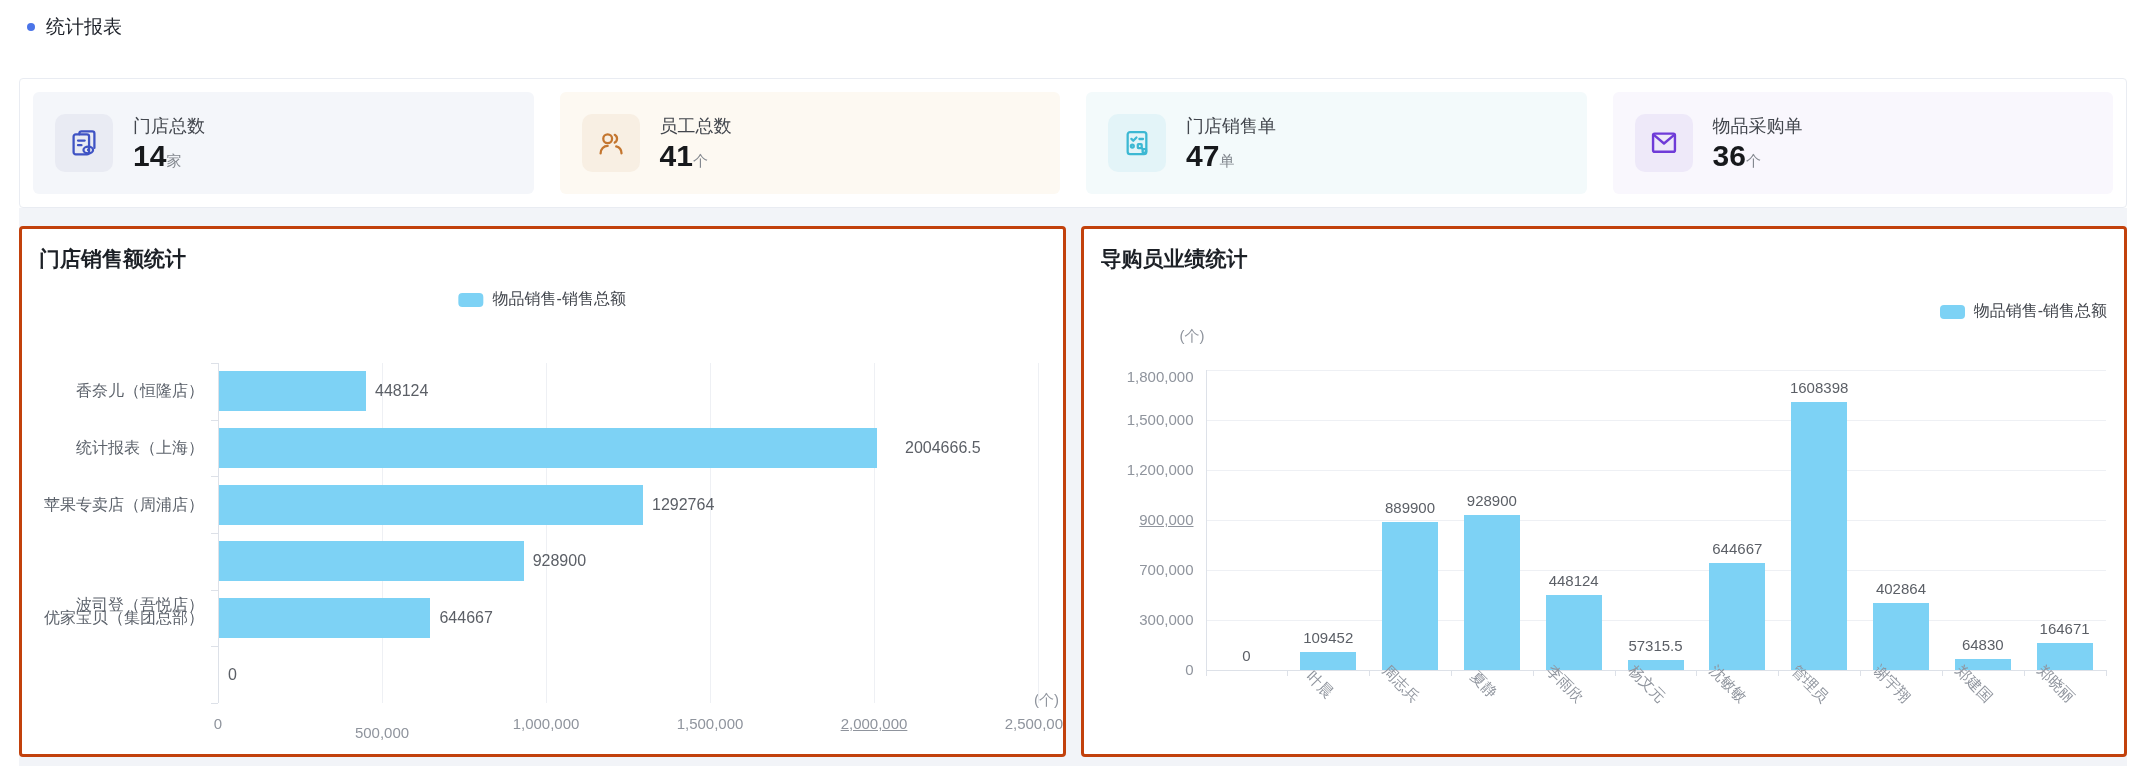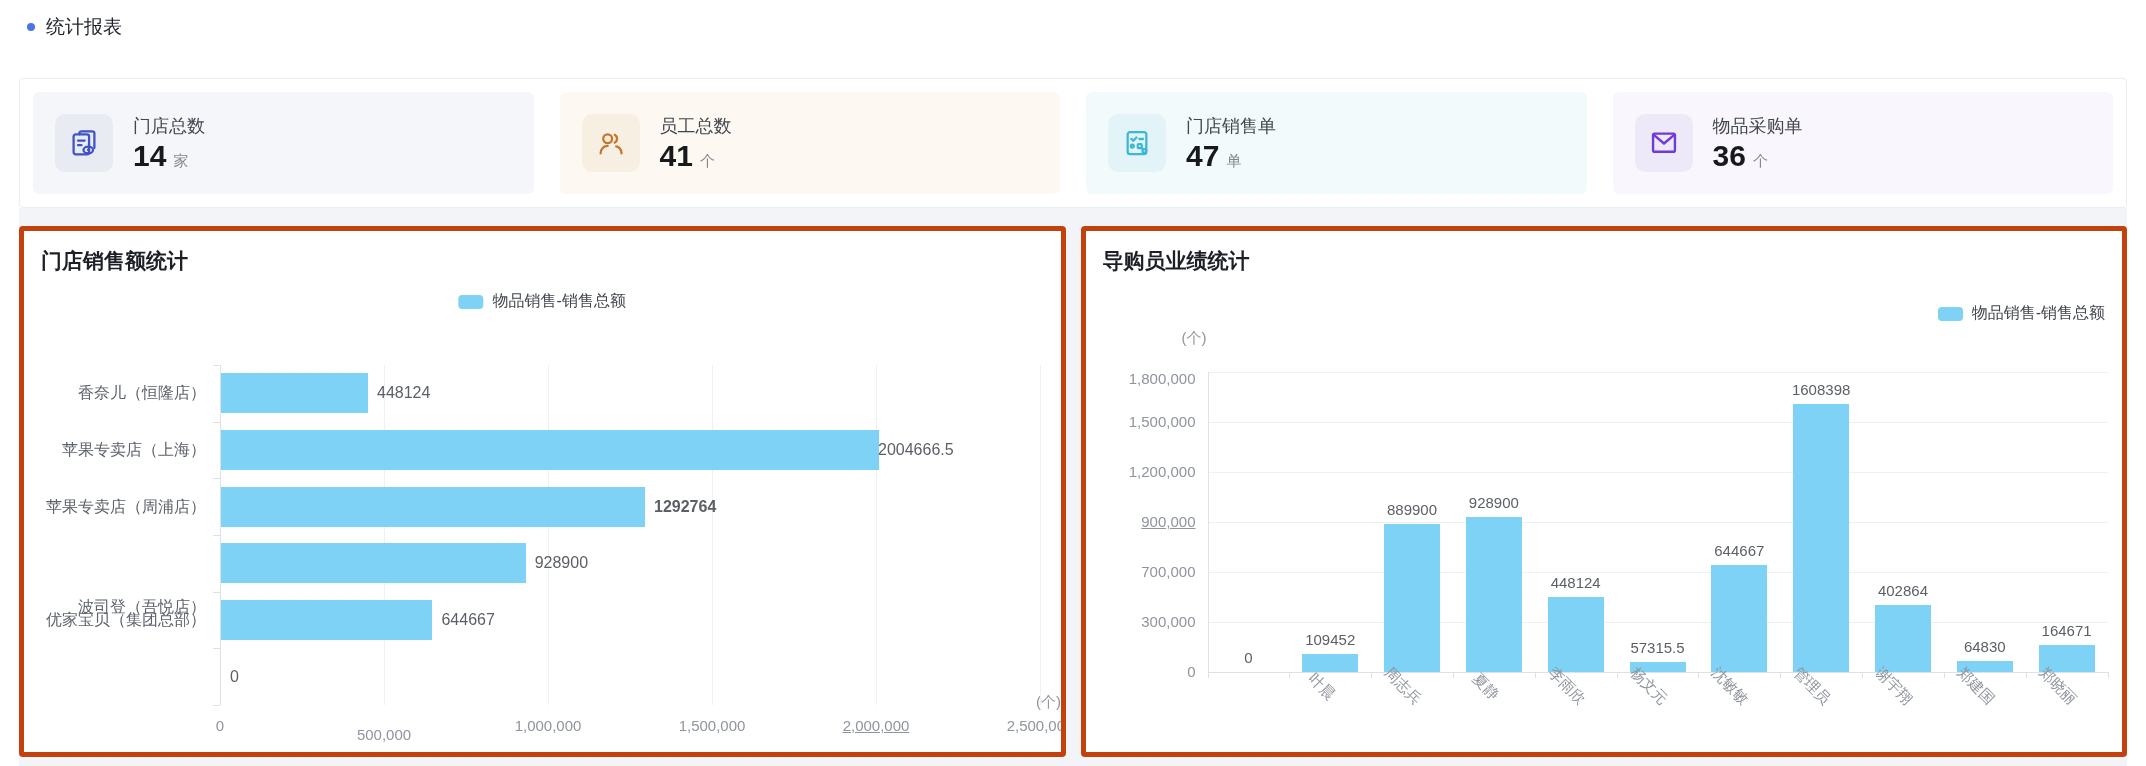--- a/index.html
+++ b/index.html
@@ -14,28 +14,28 @@
   .title-dot{width:8px;height:8px;border-radius:50%;margin-top:7px;flex:none}
   .page-title{font-size:19px;line-height:22px;color:#1d2129}
   .content{padding:0 19px}
   
   .cards-panel{background:#fff;border:1px solid #e9ecf2;border-radius:4px;height:130px;box-sizing:border-box;padding:13px;display:flex;gap:26px}
   .stat-card{flex:1;border-radius:6px;display:flex;align-items:center;padding-left:22px;gap:20px;box-sizing:border-box}
   .icon-box{width:58px;height:58px;border-radius:10px;display:flex;align-items:center;justify-content:center;flex:none}
   .icon-box svg{width:32px;height:32px;display:block}
   .stat-info{display:flex;flex-direction:column;gap:5px}
   .stat-label{font-size:18px;color:#42464d;line-height:20px}
-  .stat-value-row{display:flex;align-items:baseline;gap:7px}
+  .stat-value-row{display:flex;align-items:baseline;}
   .stat-value{font-size:30px;font-weight:700;color:#17191c;line-height:30px}
   .stat-unit{font-size:15px;color:#81868d}
   .gap-strip{height:18px;background:#f2f4f8}
   .bottom-strip{height:9px;background:#f2f4f8}
   
   .charts-row{display:flex;gap:15px;background:#f2f4f8}
-  .chart-panel{position:relative;flex:1;height:531px;background:#fff;border:5px solid #c2410c;border-radius:4px;box-sizing:border-box;overflow:hidden}
+  .chart-panel{position:relative;flex:1;height:531px;background:#fff;border:3px solid #c2410c;border-radius:4px;box-sizing:border-box;overflow:hidden}
   .chart-title{position:absolute;left:17px;top:16px;font-size:21px;font-weight:700;color:#1c2026;margin:0}
   .legend{position:absolute;display:flex;align-items:center;gap:9px;cursor:pointer}
   .legend-center{left:50%;top:60px;transform:translateX(-50%)}
   .legend-right{right:17px;top:72px}
   .legend-swatch{width:25px;height:14px;border-radius:4px;flex:none}
   .legend-text{font-size:16px;color:#42464d;white-space:nowrap}
   .axis-name{position:absolute;font-size:15px;color:#8f949d;white-space:nowrap}
   .axis-name-x{left:1012px;top:462px}
   .axis-name-y{left:96px;top:98px}
   
@@ -165,26 +165,26 @@
         <div class="axis-tick" style="left: 189px; top: 134px; width: 7px; height: 1px;"></div>
         <div class="axis-tick" style="left: 189px; top: 190.667px; width: 7px; height: 1px;"></div>
         <div class="axis-tick" style="left: 189px; top: 247.333px; width: 7px; height: 1px;"></div>
         <div class="axis-tick" style="left: 189px; top: 304px; width: 7px; height: 1px;"></div>
         <div class="axis-tick" style="left: 189px; top: 360.667px; width: 7px; height: 1px;"></div>
         <div class="axis-tick" style="left: 189px; top: 417.333px; width: 7px; height: 1px;"></div>
         <div class="axis-tick" style="left: 189px; top: 474px; width: 7px; height: 1px;"></div>
         <div class="cat-label" style="left: 0px; width: 182px; top: 151.333px; line-height: 22px;">香奈儿（恒隆店）</div>
         <div class="bar" style="left: 197px; top: 142.333px; width: 146.985px; height: 40px; background: rgb(125, 210, 245);"></div>
         <div class="val-label" style="left: 352.985px; top: 152.333px;">448124</div>
-        <div class="cat-label" style="left: 0px; width: 182px; top: 208px; line-height: 22px;">苹果专卖店（上海）</div>
+        <div class="cat-label" style="left: 0px; width: 182px; top: 208px; line-height: 22px;">统计报表（上海）</div>
         <div class="bar" style="left: 197px; top: 199px; width: 657.531px; height: 40px; background: rgb(125, 210, 245);"></div>
-        <div class="val-label" style="left: 854px; top: 209px;">2004666.5</div>
+        <div class="val-label" style="left: 883px; top: 209px;">2004666.5</div>
         <div class="cat-label" style="left: 0px; width: 182px; top: 264.667px; line-height: 22px;">苹果专卖店（周浦店）</div>
         <div class="bar" style="left: 197px; top: 255.667px; width: 424.027px; height: 40px; background: rgb(125, 210, 245);"></div>
-        <div class="val-label" style="left: 630.027px; top: 265.667px; font-weight: bold;">1292764</div>
+        <div class="val-label" style="left: 630.027px; top: 265.667px;">1292764</div>
         <div class="cat-label" style="left: 0px; width: 182px; top: 321.333px; line-height: 22px; margin-top: 44px;">波司登（吾悦店）</div>
         <div class="bar" style="left: 197px; top: 312.333px; width: 304.679px; height: 40px; background: rgb(125, 210, 245);"></div>
         <div class="val-label" style="left: 510.679px; top: 322.333px;">928900</div>
         <div class="cat-label" style="left: 0px; width: 182px; top: 378px; line-height: 22px;">优家宝贝（集团总部）</div>
         <div class="bar" style="left: 197px; top: 369px; width: 211.451px; height: 40px; background: rgb(125, 210, 245);"></div>
         <div class="val-label" style="left: 417.451px; top: 379px;">644667</div>
         <div class="val-label" style="left: 206px; top: 435.667px;">0</div>
       </div>
 
     <div class="chart-panel" id="vchart-panel">

